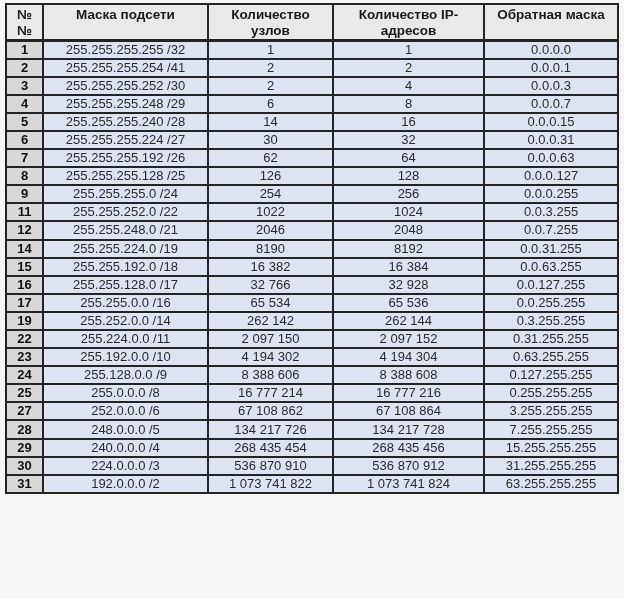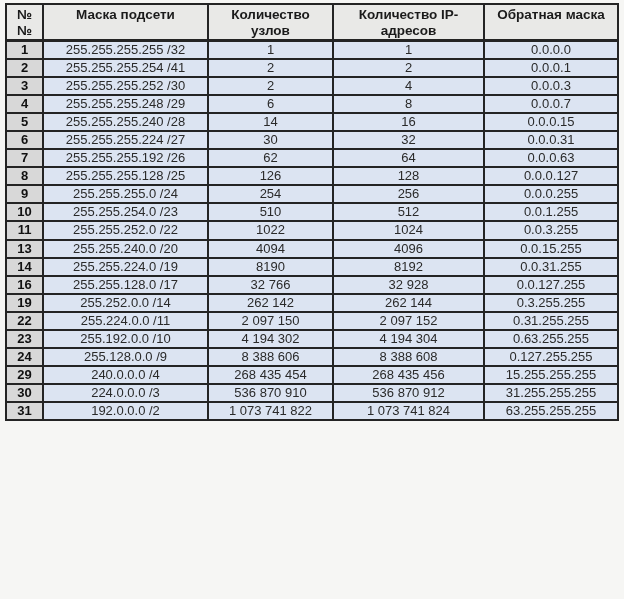--- a/index.html
+++ b/index.html
@@ -135,55 +135,62 @@
           <td>0.0.0.127</td>
         </tr>
         <tr>
           <td class="row-num">9</td>
           <td>255.255.255.0 /24</td>
           <td>254</td>
           <td>256</td>
           <td>0.0.0.255</td>
         </tr>
         <tr>
-          <td class="row-num">10</td>
-          <td>255.255.254.0 /23</td>
-          <td>510</td>
-          <td>512</td>
-          <td>0.0.1.255</td>
-        </tr>
-        <tr>
           <td class="row-num">11</td>
           <td>255.255.252.0 /22</td>
           <td>1022</td>
           <td>1024</td>
           <td>0.0.3.255</td>
         </tr>
         <tr>
-          <td class="row-num">13</td>
-          <td>255.255.240.0 /20</td>
-          <td>4094</td>
-          <td>4096</td>
-          <td>0.0.15.255</td>
+          <td class="row-num">12</td>
+          <td>255.255.248.0 /21</td>
+          <td>2046</td>
+          <td>2048</td>
+          <td>0.0.7.255</td>
         </tr>
         <tr>
           <td class="row-num">14</td>
           <td>255.255.224.0 /19</td>
           <td>8190</td>
           <td>8192</td>
           <td>0.0.31.255</td>
         </tr>
         <tr>
+          <td class="row-num">15</td>
+          <td>255.255.192.0 /18</td>
+          <td>16 382</td>
+          <td>16 384</td>
+          <td>0.0.63.255</td>
+        </tr>
+        <tr>
           <td class="row-num">16</td>
           <td>255.255.128.0 /17</td>
           <td>32 766</td>
           <td>32 928</td>
           <td>0.0.127.255</td>
         </tr>
         <tr>
+          <td class="row-num">17</td>
+          <td>255.255.0.0 /16</td>
+          <td>65 534</td>
+          <td>65 536</td>
+          <td>0.0.255.255</td>
+        </tr>
+        <tr>
           <td class="row-num">19</td>
           <td>255.252.0.0 /14</td>
           <td>262 142</td>
           <td>262 144</td>
           <td>0.3.255.255</td>
         </tr>
         <tr>
           <td class="row-num">22</td>
           <td>255.224.0.0 /11</td>
           <td>2 097 150</td>
@@ -198,20 +205,41 @@
           <td>0.63.255.255</td>
         </tr>
         <tr>
           <td class="row-num">24</td>
           <td>255.128.0.0 /9</td>
           <td>8 388 606</td>
           <td>8 388 608</td>
           <td>0.127.255.255</td>
         </tr>
         <tr>
+          <td class="row-num">25</td>
+          <td>255.0.0.0 /8</td>
+          <td>16 777 214</td>
+          <td>16 777 216</td>
+          <td>0.255.255.255</td>
+        </tr>
+        <tr>
+          <td class="row-num">27</td>
+          <td>252.0.0.0 /6</td>
+          <td>67 108 862</td>
+          <td>67 108 864</td>
+          <td>3.255.255.255</td>
+        </tr>
+        <tr>
+          <td class="row-num">28</td>
+          <td>248.0.0.0 /5</td>
+          <td>134 217 726</td>
+          <td>134 217 728</td>
+          <td>7.255.255.255</td>
+        </tr>
+        <tr>
           <td class="row-num">29</td>
           <td>240.0.0.0 /4</td>
           <td>268 435 454</td>
           <td>268 435 456</td>
           <td>15.255.255.255</td>
         </tr>
         <tr>
           <td class="row-num">30</td>
           <td>224.0.0.0 /3</td>
           <td>536 870 910</td>

